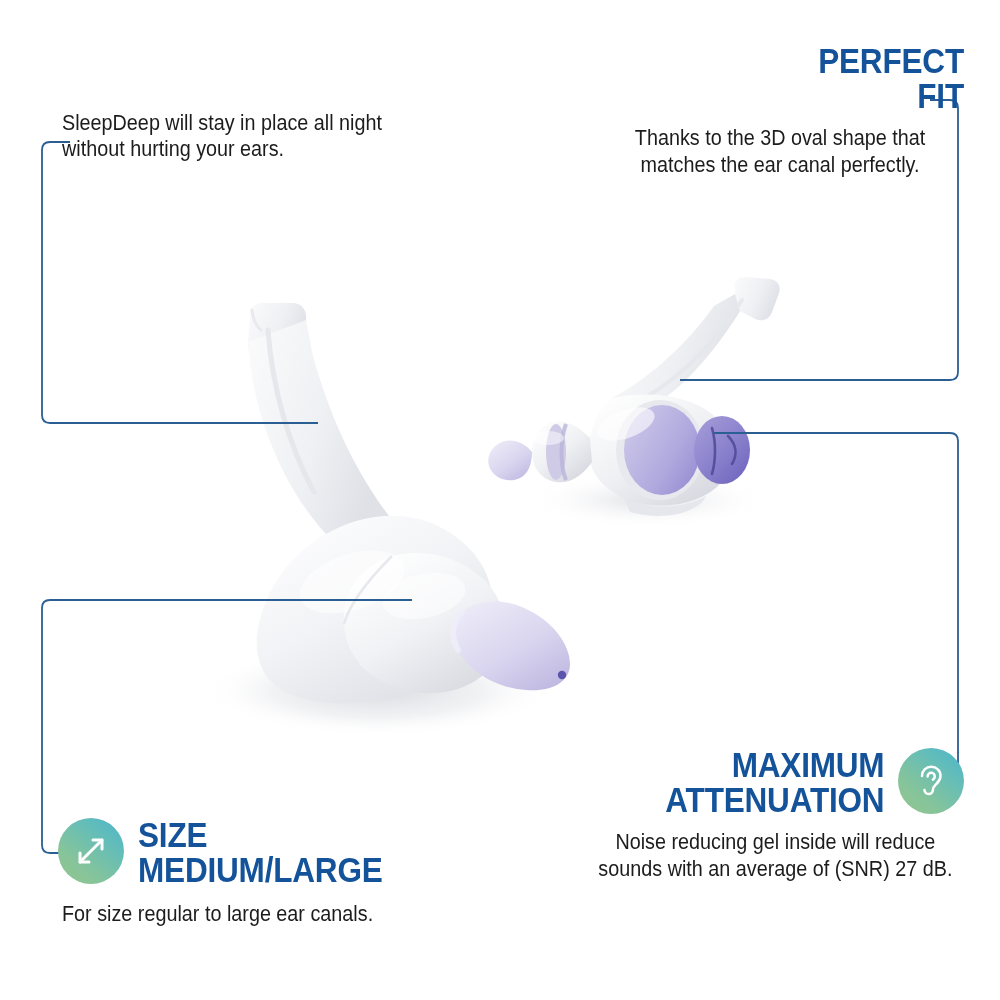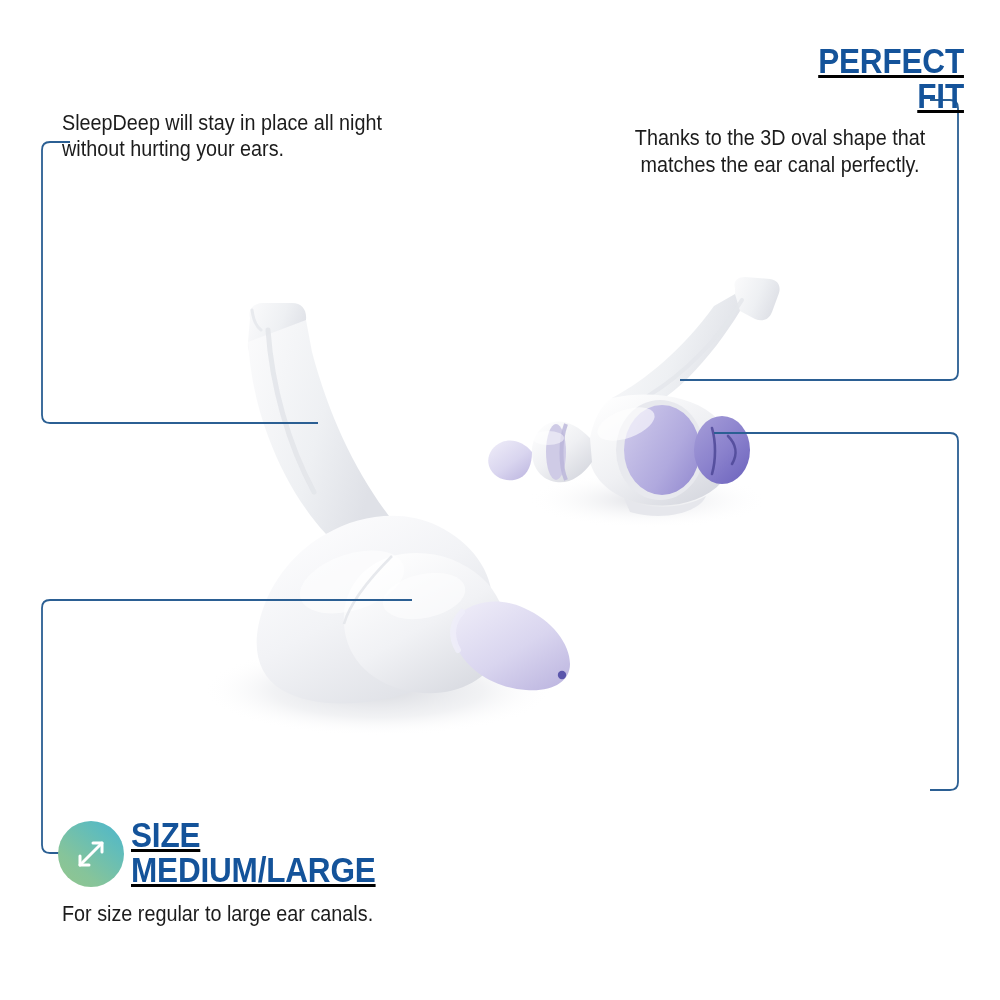--- a/index.html
+++ b/index.html
@@ -31,23 +31,22 @@
     left: 0; top: 0;
     width: 1000px; height: 1000px;
   }
 
   
   .feature {
     position: absolute;
   }
   .feature-head {
     display: flex;
-    align-items: flex-end;
-    gap: 7px;
-    text-decoration: underline;
+    align-items: flex-start;
+    gap: 14px;
   }
   .feature.align-right .feature-head {
     flex-direction: row;
     justify-content: flex-end;
   }
   .icon-circle {
     width: 66px;
     height: 66px;
     border-radius: 50%;
     flex: 0 0 66px;
@@ -295,14 +294,29 @@
           <path d="M22 9 h9 v9"></path>
           <path d="M18 31 H9 v-9"></path>
         </svg>
       </div>
       <div class="headline">SIZE
 MEDIUM/LARGE</div>
     </div>
     <div class="body-text">For size regular to large ear canals.</div>
   </div>
 
+  <div class="feature align-right" id="feat-attenuation">
+    <div class="feature-head">
+      <div class="headline">MAXIMUM
+ATTENUATION</div>
+      <div class="icon-circle">
+        <svg width="40" height="44" viewBox="0 0 40 44" fill="none" stroke="#ffffff" stroke-width="2.5" stroke-linecap="round" stroke-linejoin="round">
+          <path d="M11 17c0-5.2 4-9.2 9.2-9.2S29.5 11.8 29.5 17c0 4.4-2.6 6.4-4.6 8.4
+                   -1.8 1.8-3 3-3 5.4 0 2.4-1.8 4.2-4.2 4.2-2.3 0-4.1-1.7-4.2-4"></path>
+          <path d="M16.6 17.4c0-2 1.6-3.6 3.6-3.6s3.6 1.6 3.6 3.6c0 1.6-.9 2.4-1.9 3.3"></path>
+        </svg>
+      </div>
+    </div>
+    <div class="body-text">Noise reducing gel inside will reduce
+sounds with an average of (SNR) 27 dB.</div>
+  </div>
 
 </div>
 
 </body></html>

